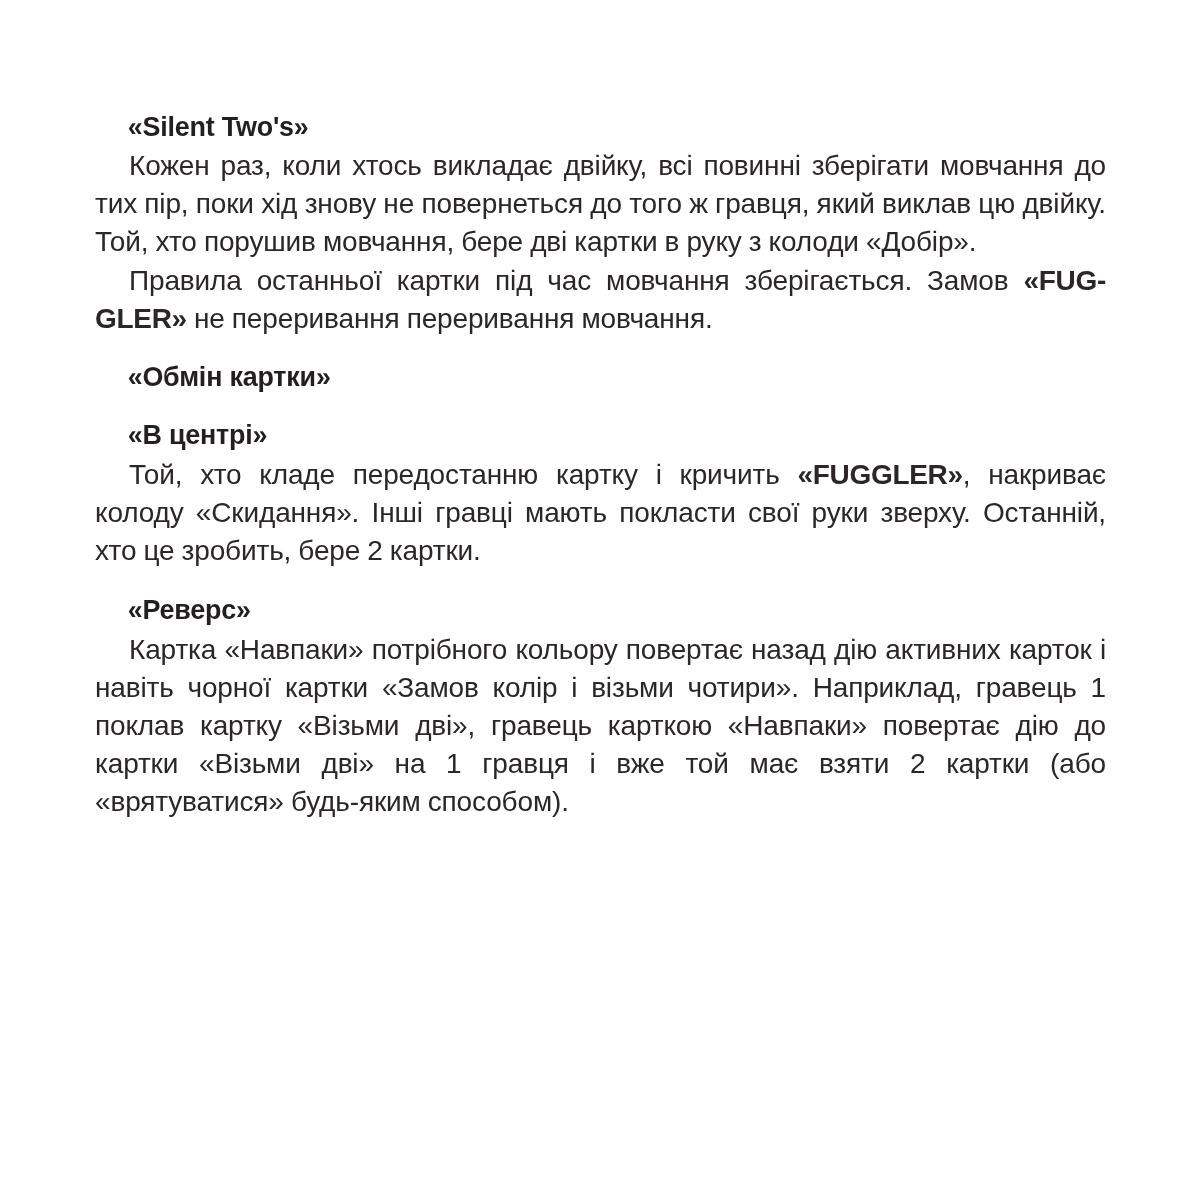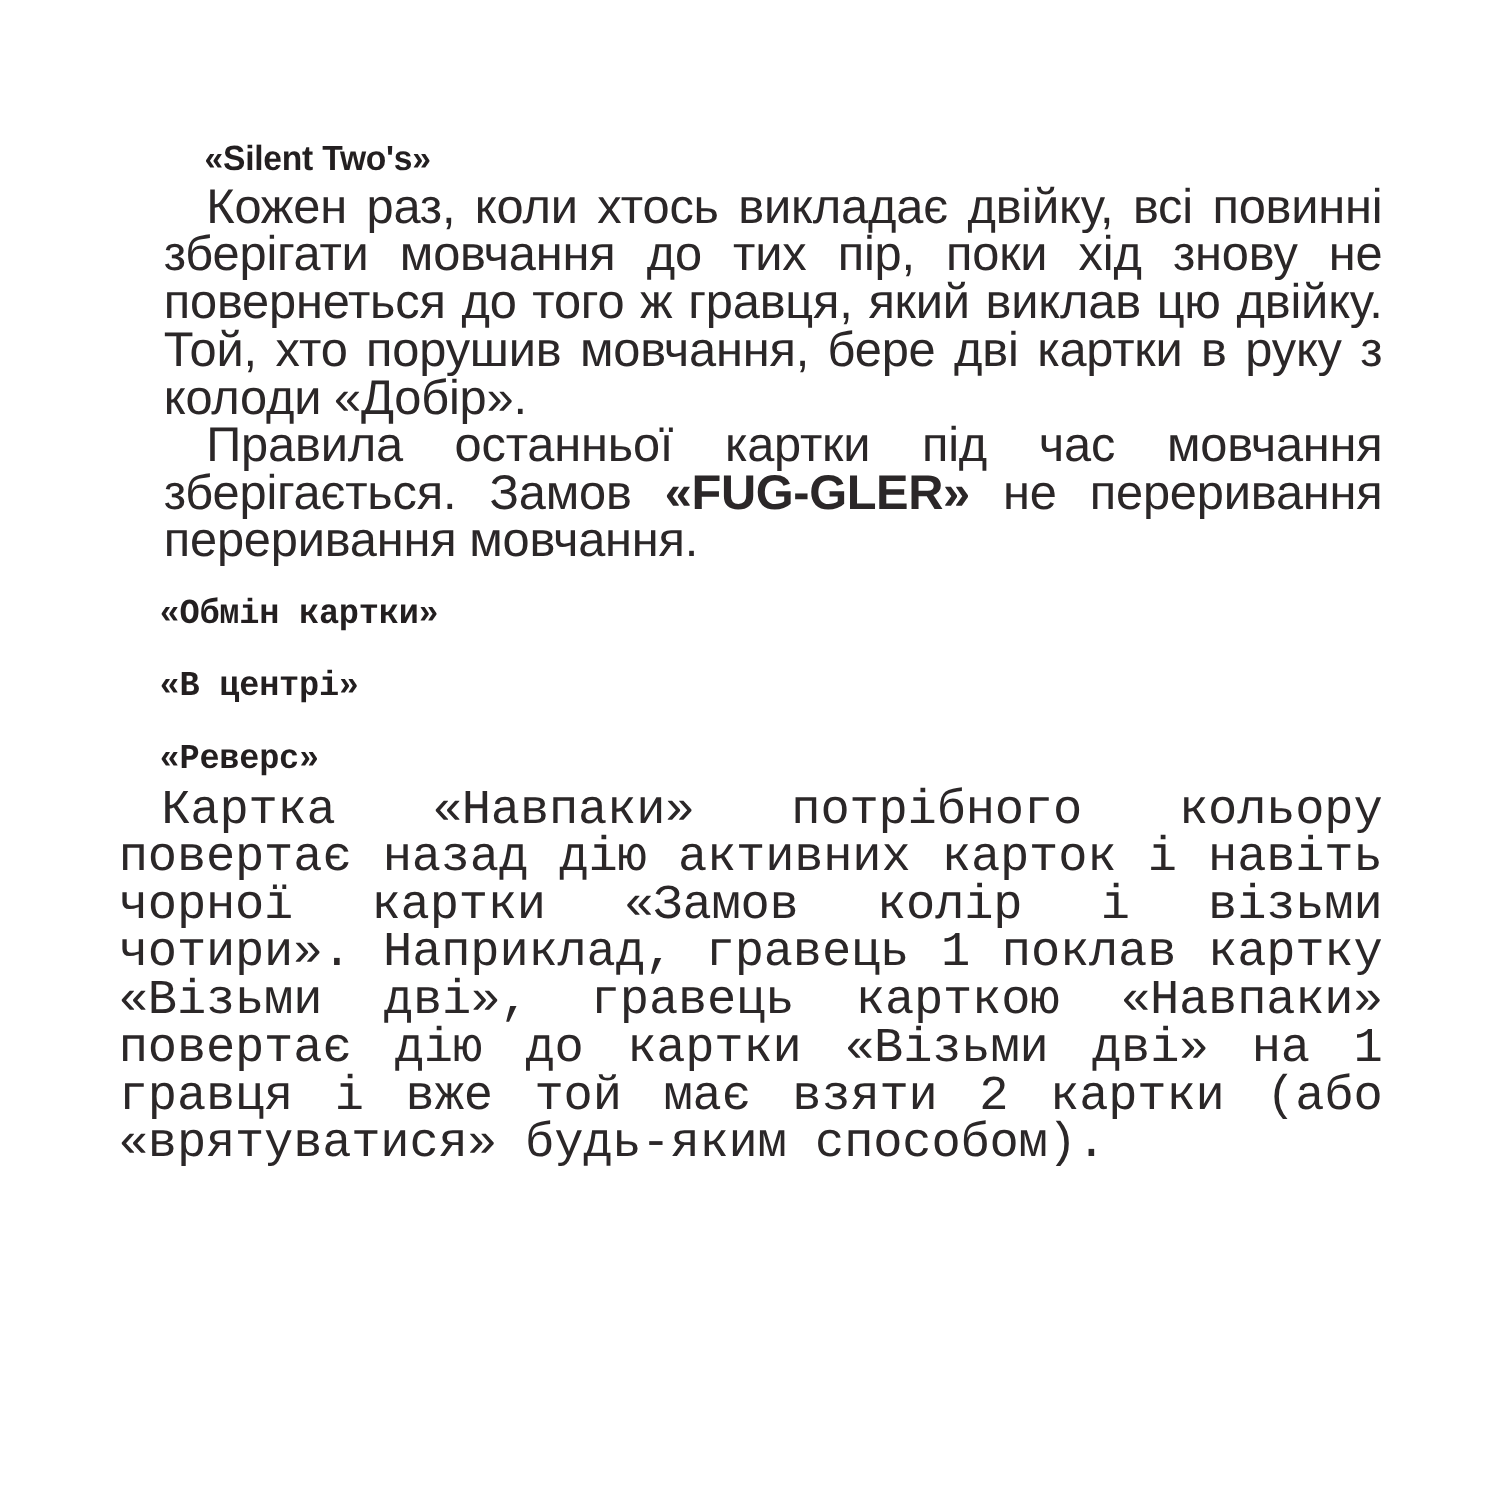--- a/index.html
+++ b/index.html
@@ -38,21 +38,21 @@
     letter-spacing: -0.2px;
     color: #231f20;
     margin: 0;
     padding-left: 34px;
     transform: scaleX(0.96);
     transform-origin: left center;
     white-space: nowrap;
   }
 
   .para {
-    font-size: 39px;
+    font-size: 28px;
     line-height: 38.2px;
     color: #2b2728;
     margin: 0;
     text-align: justify;
     text-justify: inter-word;
     text-indent: 34px;
     letter-spacing: -0.15px;
     word-spacing: -0.5px;
     hyphens: none;
   }
@@ -60,30 +60,30 @@
   .para.last-line-natural {
     text-align-last: left;
   }
 
   .para b,
   .bold-inline {
     font-weight: 700;
     letter-spacing: -0.3px;
   }
 
-  .section + .section { margin-top: 20px; font-family: Liberation Mono, monospace; }
+  .section + .section { margin-top: 20px; }
 
   .para + .para { margin-top: 0; }
 
   .sec1-h { margin-bottom: 1px; }
   .sec2-h { margin-bottom: 2px; }
   .sec3-h { margin-bottom: 2px; }
   .sec4-h { margin-bottom: 2px; }
 
-  .s1 { margin-top: 0; margin-left: 36px; }
+  .s1 { margin-top: 0; }
   .s2 { margin-top: 22px; }
   .s3 { margin-top: 21px; }
   .s4 { margin-top: 21px; }
 </style>
 </head>
 <body>
 
 <div class="page">
   <div class="doc">
 
@@ -96,20 +96,23 @@
         <span>Правила останньої картки під час мовчання зберігається. Замов </span><span class="bold-inline">«FUG-GLER»</span><span> не переривання переривання мовчання.</span>
       </p>
     </div>
 
     <div class="section s2">
       <div class="section-heading sec2-h">«Обмін картки»</div>
     </div>
 
     <div class="section s3">
       <div class="section-heading sec3-h">«В центрі»</div>
+      <p class="para last-line-natural">
+        <span>Той, хто кладе передостанню картку і кричить </span><span class="bold-inline">«FUGGLER»</span><span>, накриває колоду «Скидання». Інші гравці мають покласти свої руки зверху. Останній, хто це зробить, бере 2 картки.</span>
+      </p>
     </div>
 
     <div class="section s4">
       <div class="section-heading sec4-h">«Реверс»</div>
       <p class="para last-line-natural">
         <span>Картка «Навпаки» потрібного кольору повертає назад дію активних карток і навіть чорної картки «Замов колір і візьми чотири». Наприклад, гравець 1 поклав картку «Візьми дві», гравець карткою «Навпаки» повертає дію до картки «Візьми дві» на 1 гравця і вже той має взяти 2 картки (або «врятуватися» будь-яким способом).</span>
       </p>
     </div>
 
   </div>

